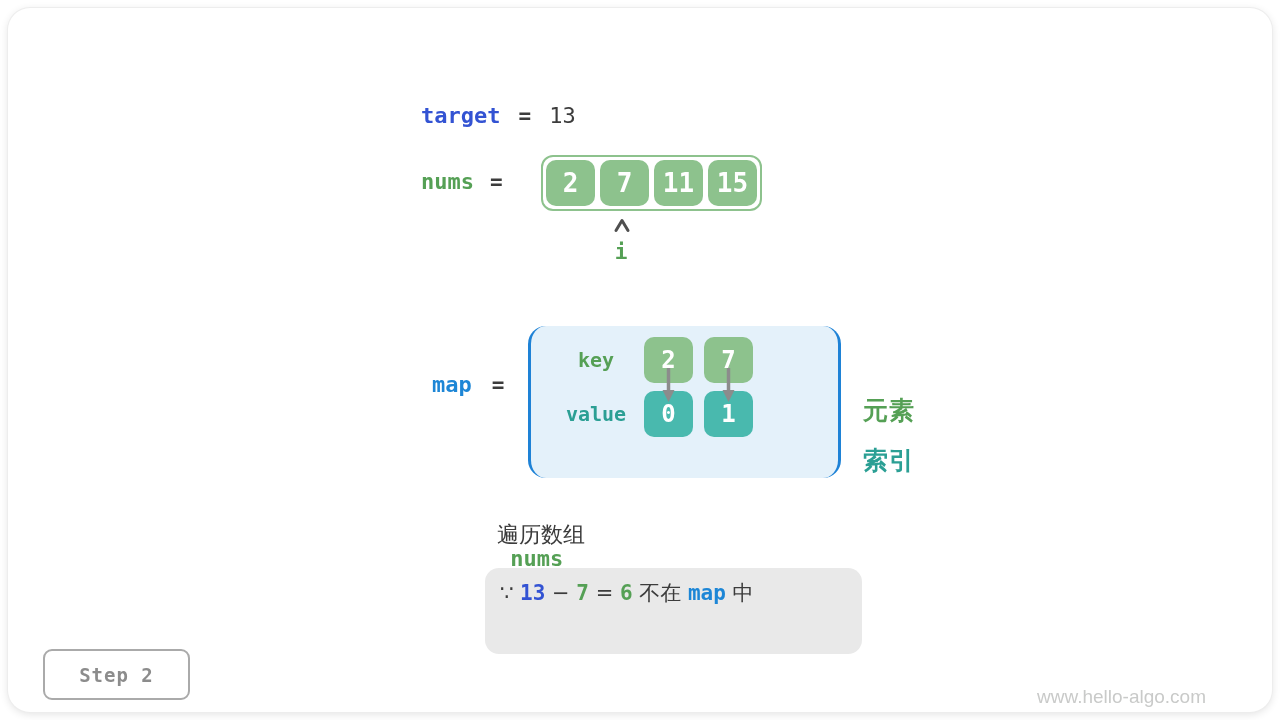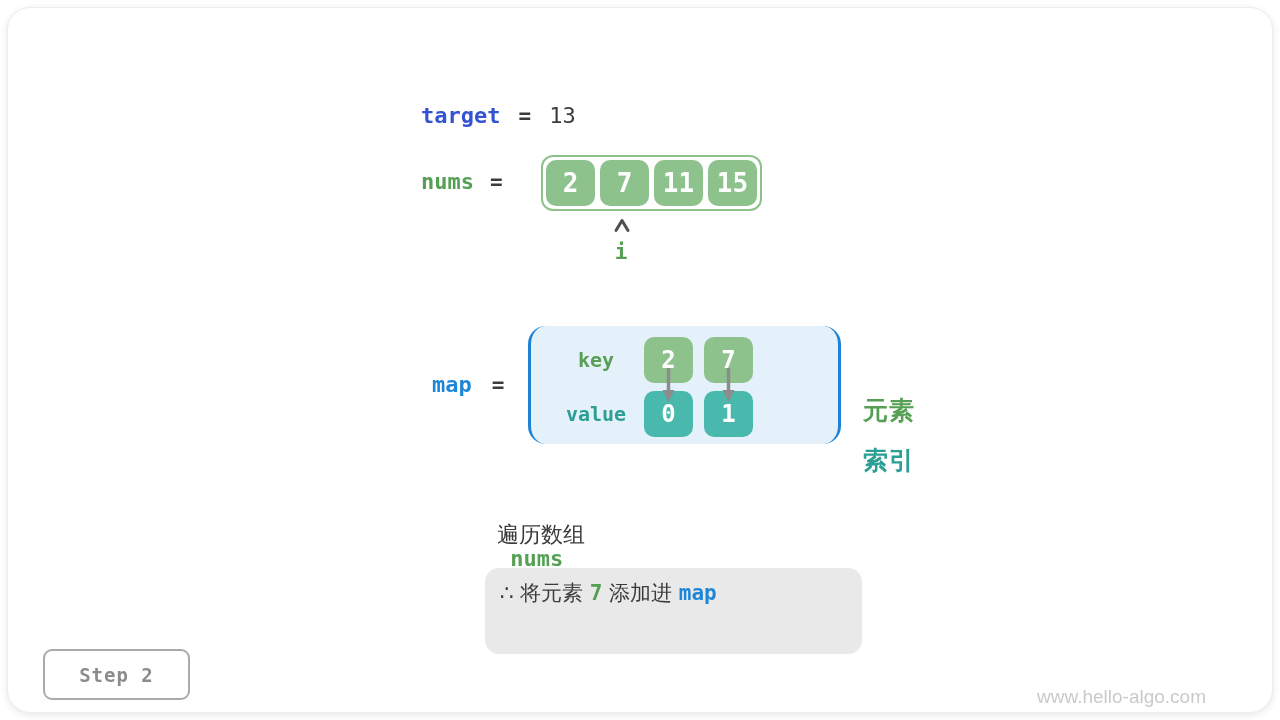--- a/index.html
+++ b/index.html
@@ -42,21 +42,21 @@
   
   .pointer-caret { left:605px; top:210px; }
   .pointer-label {
     left:602px; top:232px; width:22px; text-align:center;
     font-size:21px; font-weight:bold; color:var(--green-text);
     font-family:"DejaVu Sans Mono", monospace;
   }
 
   
   .map-box {
-    left:520px; top:318px; width:313px; height:118px;
+    left:520px; top:318px; width:313px; height:152px;
     background:var(--map-bg);
     border-left:3px solid var(--map-bracket);
     border-right:3px solid var(--map-bracket);
     border-radius:18px;
   }
   .map-row-label {
     position:absolute; left:24px; width:82px; text-align:center;
     font-size:20px; font-weight:bold; line-height:1;
     font-family:"DejaVu Sans Mono", monospace;
   }
@@ -154,21 +154,21 @@
       </g>
     </svg>
   </div>
 
   <div class="abs legend-item green" style="left:855px; top:342px;">元素</div>
   <div class="abs legend-item teal" style="left:855px; top:392px;">索引</div>
 
   <div class="abs caption"><span class="t-dark">遍历数组 </span><span class="code green"> nums</span><span class="t-dark">  ,</span></div>
 
   <div class="abs note-box">
-    <div class="note-line"><span class="t-dark">∴ 将元素 </span><span class="code green">7</span><span class="t-dark"> 添加进 </span><span class="code blue">map</span></div>
+    <div class="note-line"><span class="t-dark">∵ </span><span class="code royal">13</span><span class="t-dark"> − </span><span class="code green">7</span><span class="t-dark"> = </span><span class="code green">6</span><span class="t-dark"> 不在 </span><span class="code blue">map</span><span class="t-dark"> 中</span></div>
   </div>
 
   <div class="abs step-box">
     <span class="step-text">Step 2</span>
   </div>
 
   <div class="abs watermark">www.hello-algo.com</div>
 
 </div>
 

